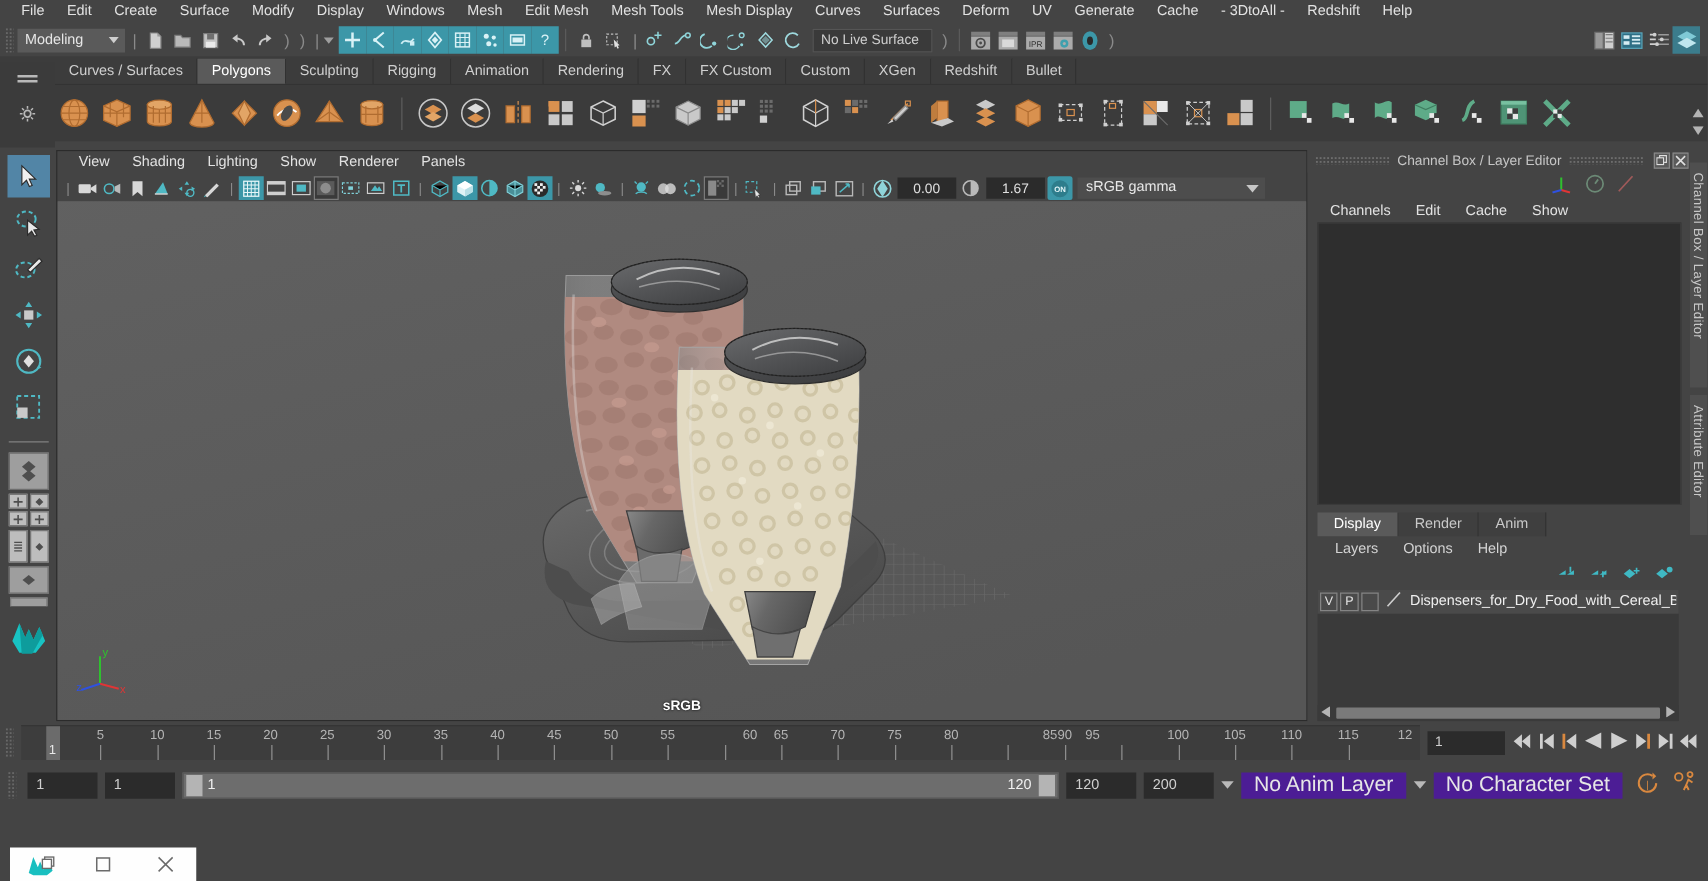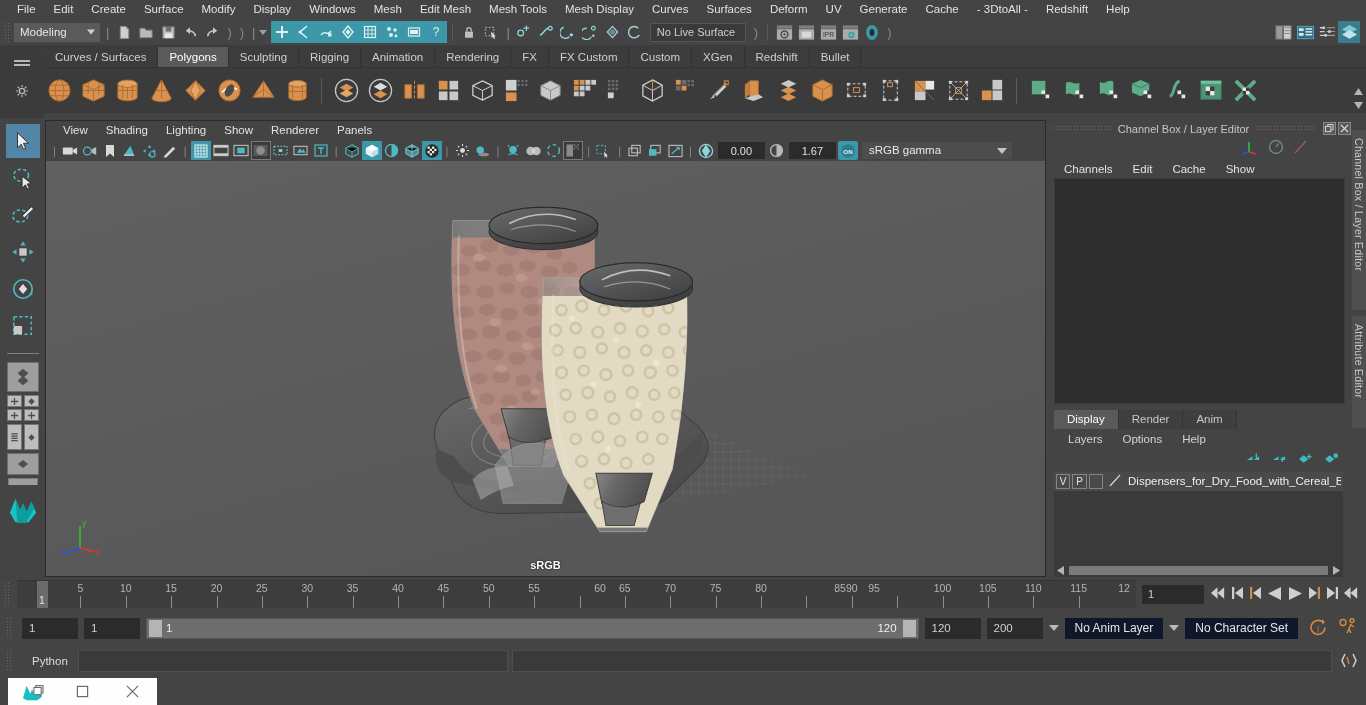--- a/index.html
+++ b/index.html
@@ -213,21 +213,21 @@
   }
   .rangebar {
     position:relative; flex:1; height:21px; background:#6d6d6d; border:1px solid #565656;
     display:flex; align-items:center; justify-content:space-between; padding:0 2px;
   }
   .rgrip { width:13px; height:17px; background:#b4b4b4; }
   .rangebar .lbl { font-size:11.5px; color:#f0f0f0; }
   .dd-arrow { width:0;height:0;border-left:5px solid transparent;border-right:5px solid transparent;
               border-top:6px solid #b9b9b9; }
   .combo {
-    height:21px; background:#0f172a; color:#e6e6e6; font-size:12px; line-height:20px;
+    height:21px; background:#4c1d95; color:#e6e6e6; font-size:17px; line-height:20px;
     padding:0 10px; white-space:nowrap;
   }
 
   
   .cmdline {
     position:absolute; left:0; right:0; bottom:27px; height:34px; background:#444;
     display:flex; align-items:center; padding-left:6px; gap:4px;
   }
   .cmd-label { width:54px; font-size:11.5px; color:#dcdcdc; padding-left:12px; }
   .cmd-input { height:22px; background:#3a3a3a; border:1px solid #4e4e4e; }
@@ -1676,32 +1676,20 @@
         </svg>
     </span>
     <span style="margin-right:8px;">
       <svg width="20" height="19" viewBox="0 0 20 19">
           <circle cx="5" cy="4.5" r="3" fill="none" stroke="#d9883f" stroke-width="1.4"></circle>
           <path d="M12 2.5a2 2 0 1 1 0 .1M13 6l-2 5 2 4M13 7l3 2M11 11l-2 4" stroke="#d9883f" stroke-width="1.5" fill="none"></path>
         </svg>
     </span>
   </div>
 
-  <div class="cmdline">
-    <div class="dotgrip" style="height:22px;"></div>
-    <div class="cmd-label">Python</div>
-    <div class="cmd-input cmd-in1"></div>
-    <div class="cmd-input cmd-in2"></div>
-    <span style="margin:0 8px 0 4px;">
-      <svg width="18" height="17" viewBox="0 0 18 17">
-          <path d="M5 2 2 8.5 5 15M13 2l3 6.5L13 15" stroke="#cfcfcf" stroke-width="1.5" fill="none"></path>
-          <path d="M7 5l2 7" stroke="#d9883f" stroke-width="1.3"></path>
-        </svg>
-    </span>
-  </div>
 
   <div class="taskbar">
     <div class="winbar">
       <div class="slot">
         <svg width="24" height="20" viewBox="0 0 26 22">
           <path d="M2 18 6 4l4 9 2-5 3 7 4-8 4 9-5 4H6z" fill="#19bfc0"></path>
           <rect x="16" y="4" width="8" height="8" fill="none" stroke="#6a6a6a" stroke-width="1.2"></rect>
           <rect x="14" y="6" width="8" height="8" fill="#ffffff" stroke="#6a6a6a" stroke-width="1.2"></rect>
         </svg>
       </div>

